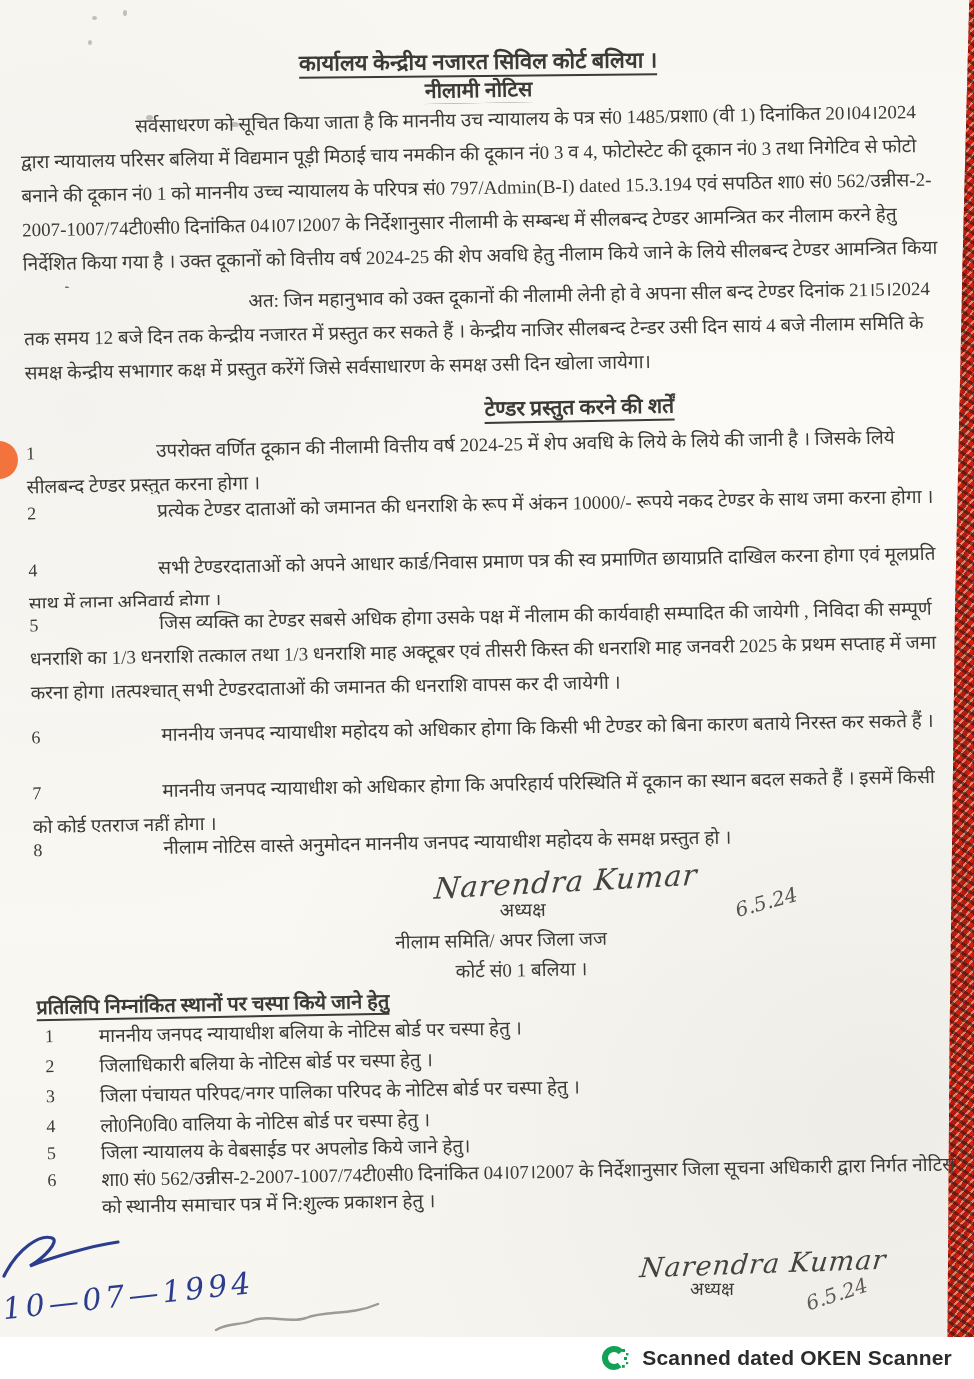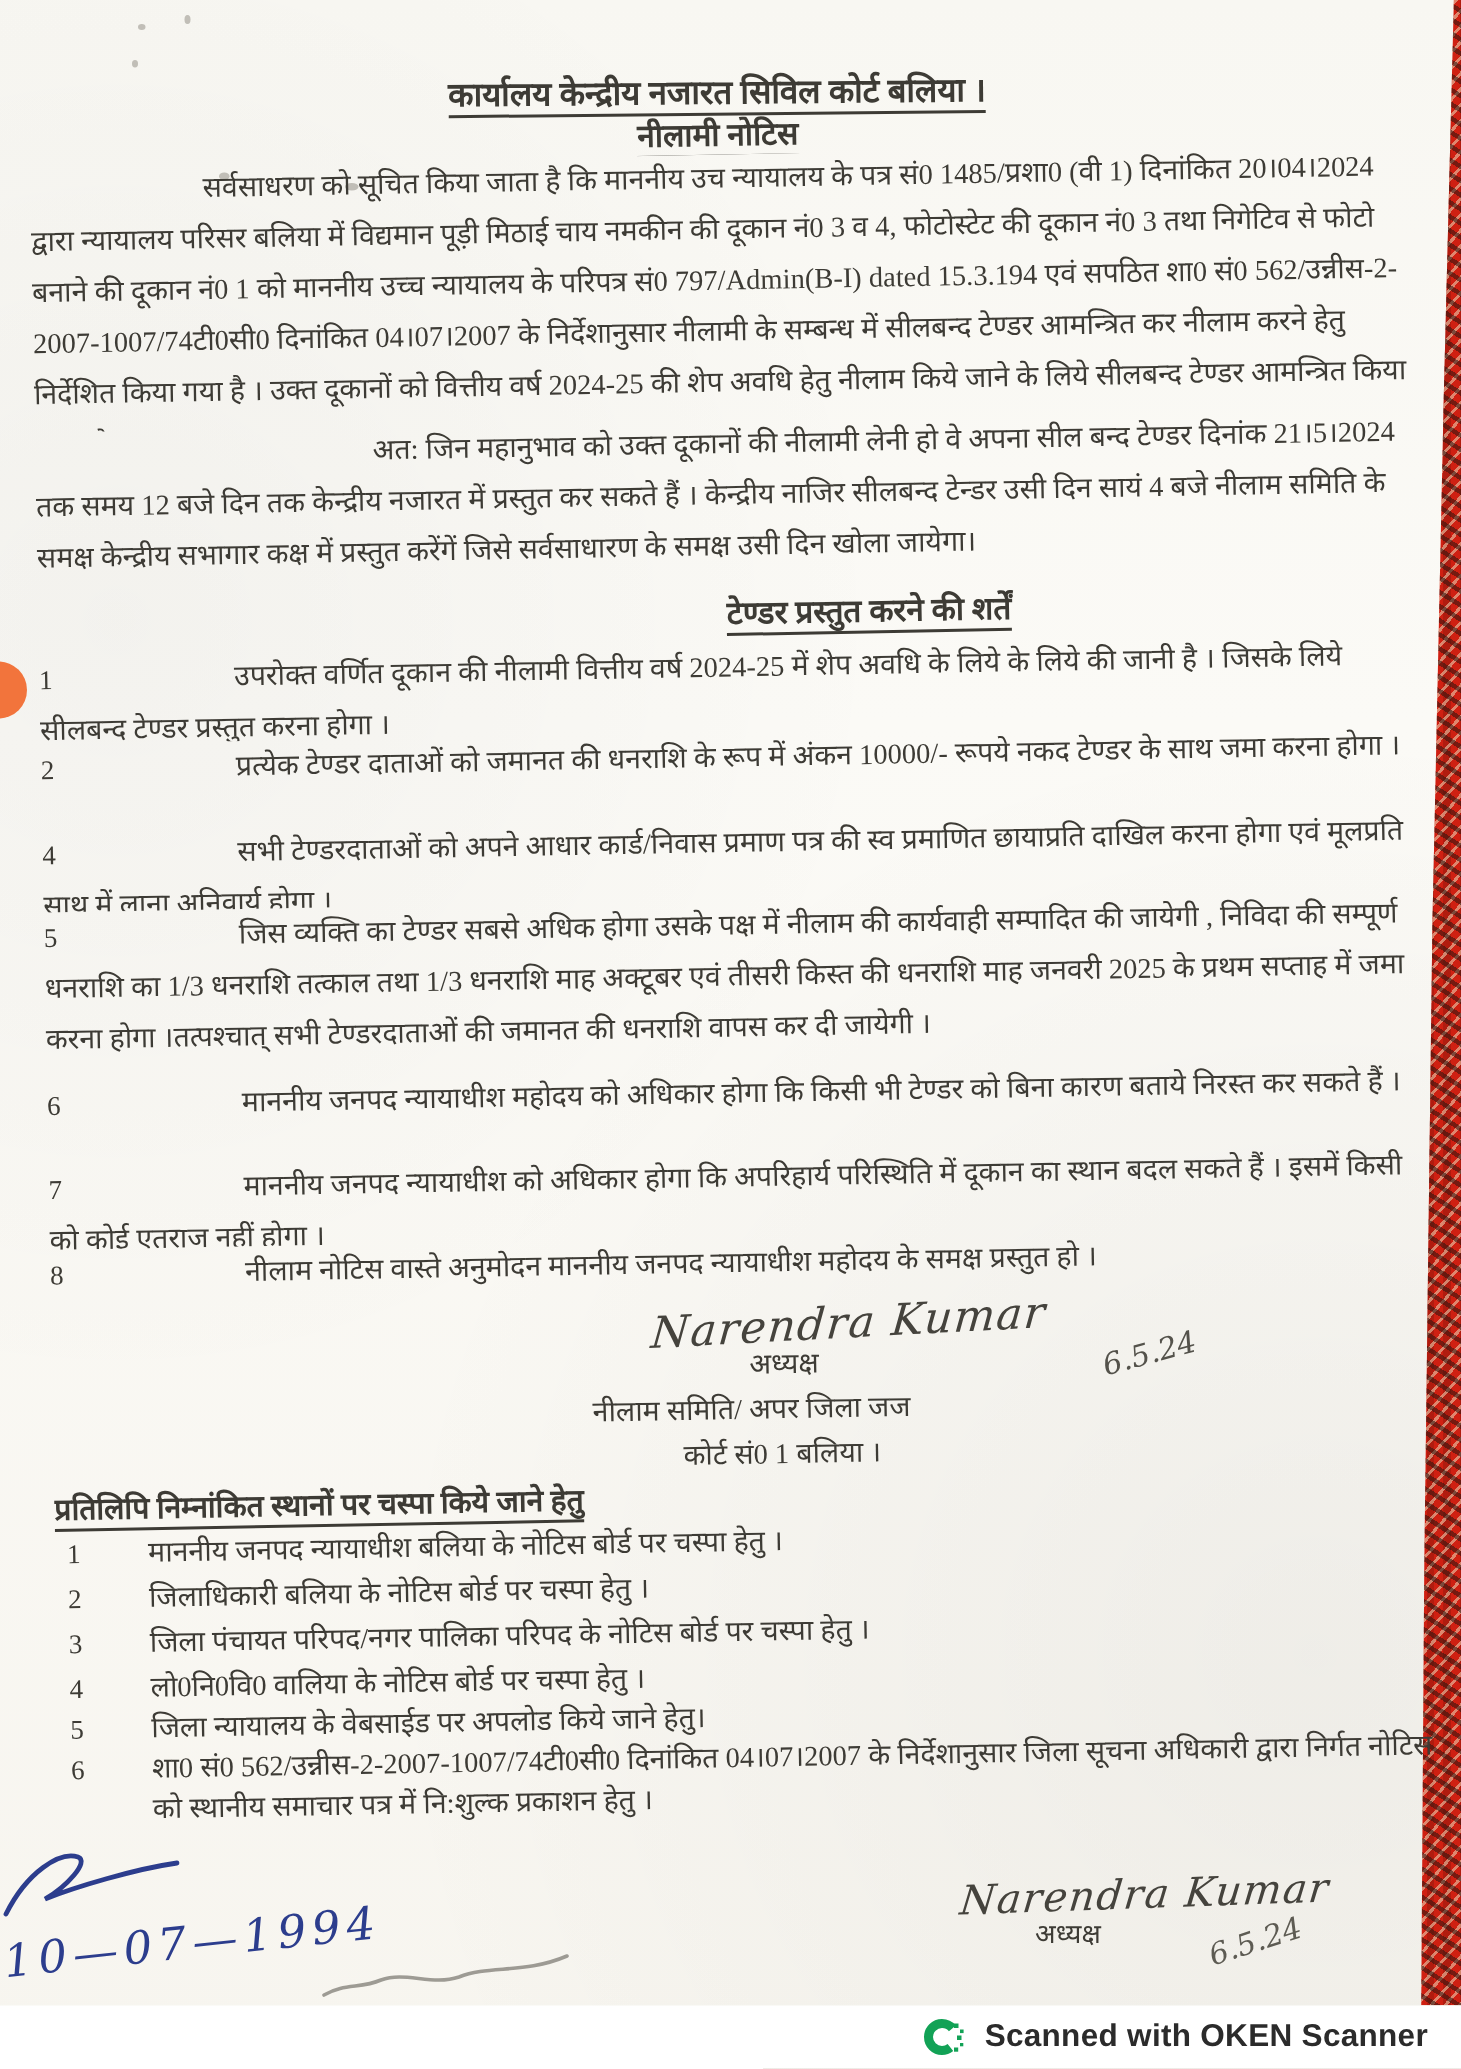--- a/index.html
+++ b/index.html
@@ -178,16 +178,16 @@
 
   <div class="footer">
     <svg class="oken-logo" viewBox="0 0 30 30">
       <circle cx="14" cy="15" r="9" fill="none" stroke="#12a256" stroke-width="6" stroke-dasharray="42 16" stroke-dashoffset="-8" stroke-linecap="butt"></circle>
       <rect x="22" y="6" width="3" height="3" fill="#12a256"></rect>
       <rect x="26" y="10" width="2.4" height="2.4" fill="#12a256"></rect>
       <rect x="24" y="14" width="3" height="3" fill="#12a256"></rect>
       <rect x="26" y="19" width="2.2" height="2.2" fill="#12a256"></rect>
       <rect x="22" y="22" width="2.8" height="2.8" fill="#12a256"></rect>
     </svg>
-    <span class="footer-text">Scanned with OKEN Scanner</span>
+    <span class="footer-text">Scanned dated OKEN Scanner</span>
   </div>
 
 </div>
 
 </body></html>

